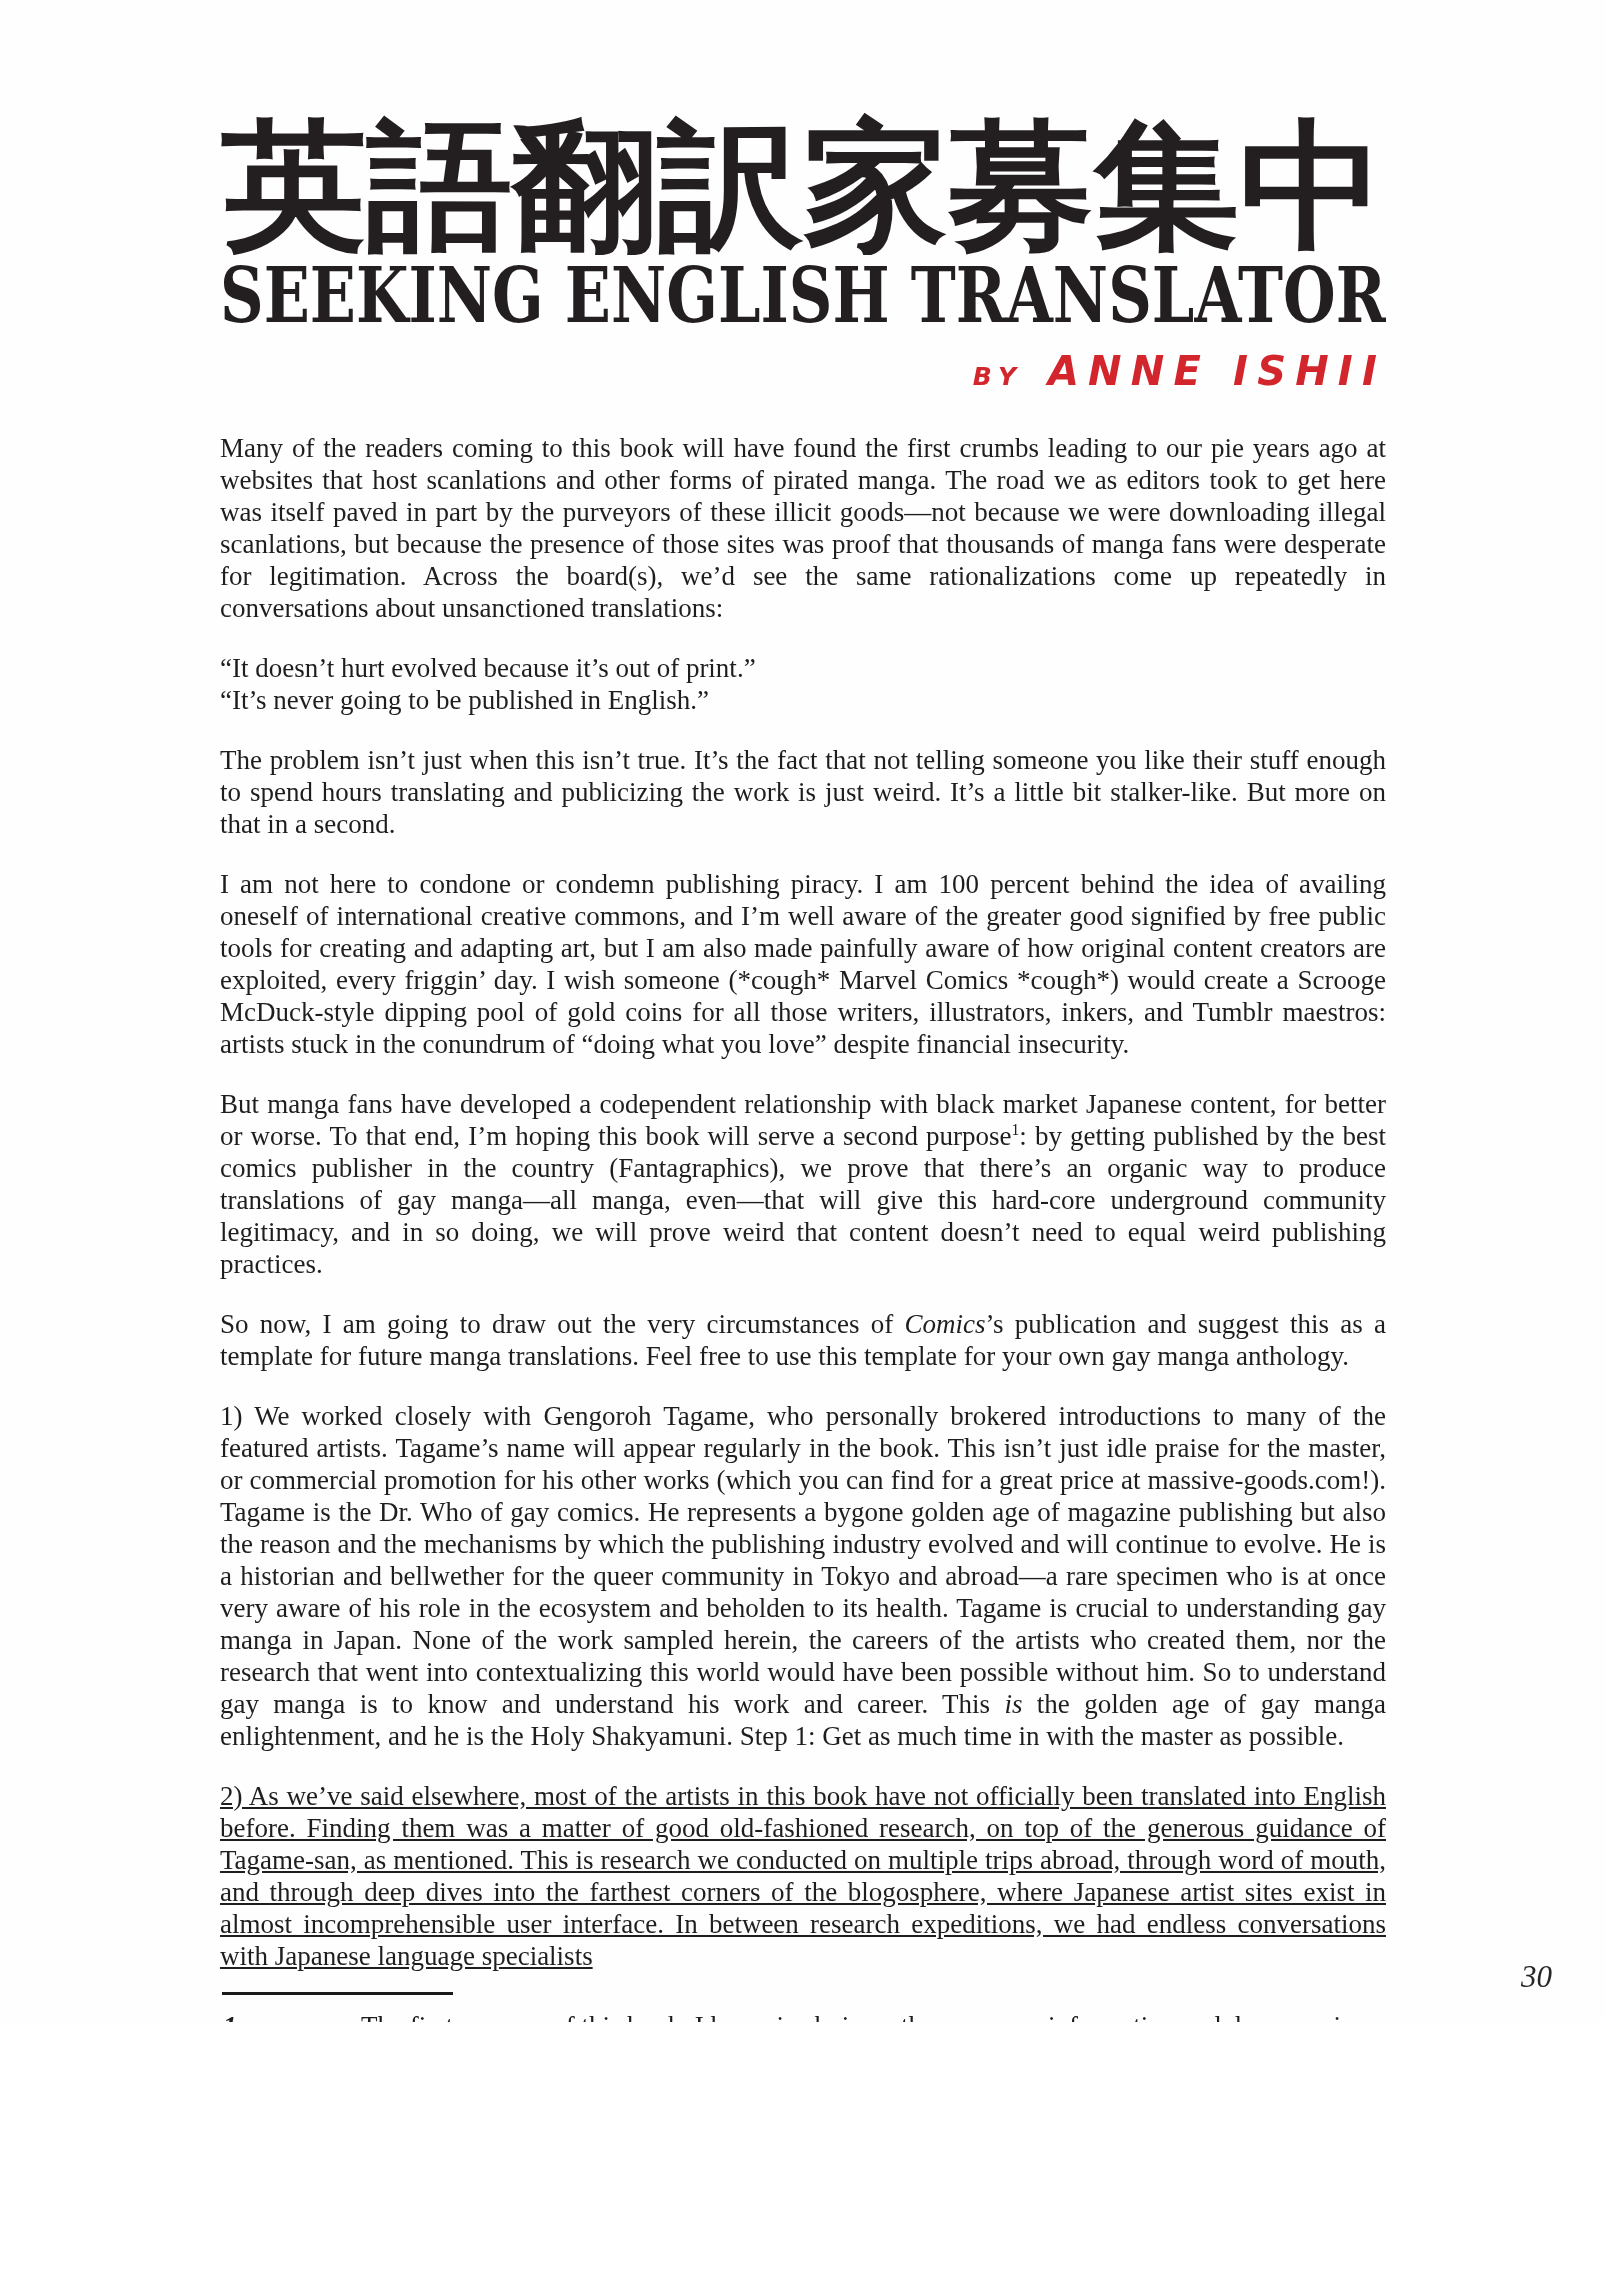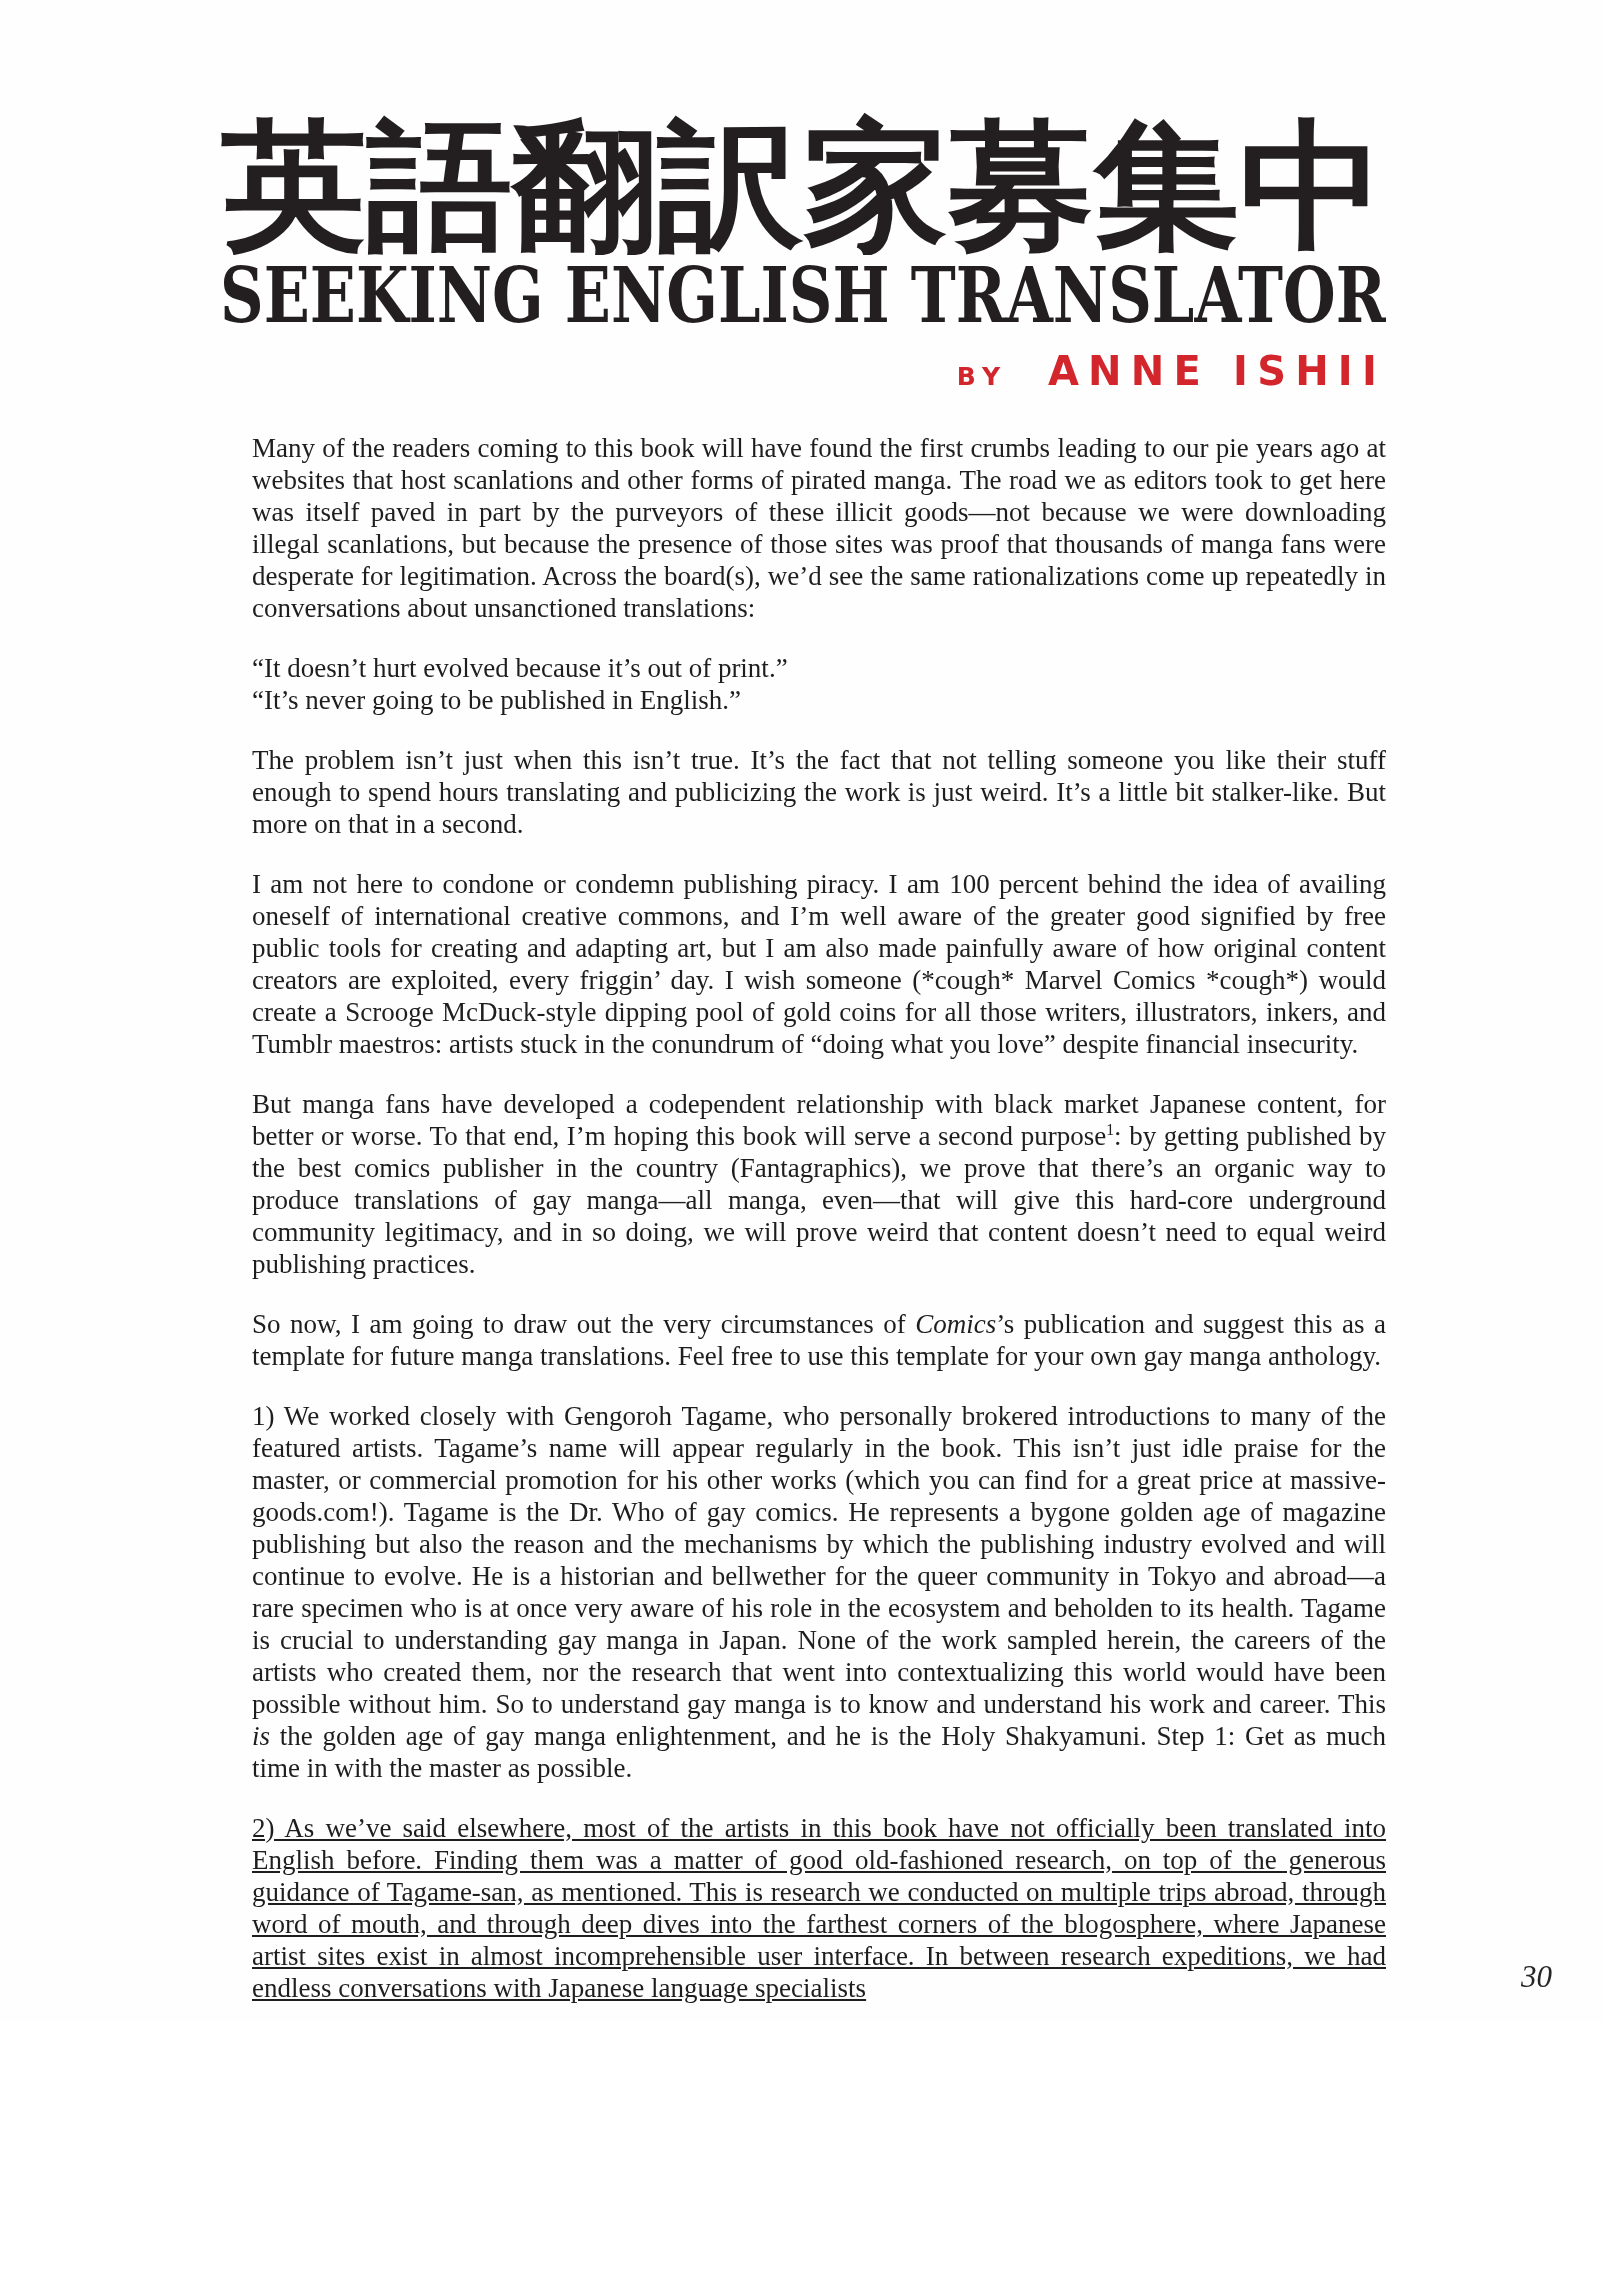--- a/index.html
+++ b/index.html
@@ -17,29 +17,30 @@
   .title-jp-svg text{
     font-family:"DejaVu Sans","Liberation Sans",sans-serif;
     font-weight:bold;fill:#231f20;
   }
   .title-en-svg{display:block;margin-top:4.6px;}
   .title-en-svg text{
     font-family:"DejaVu Serif","Liberation Serif",serif;
     font-weight:bold;fill:#231f20;
   }
   .byline{
-    display:flex;justify-content:flex-end;align-items:baseline;gap:40px;
+    display:flex;justify-content:flex-end;align-items:baseline;gap:24px;
     margin-top:17px;
     color:var(--accent);
     font-family:"DejaVu Sans","Liberation Sans",sans-serif;
     font-weight:bold;
+    font-style:italic;
   }
   .byline .by{font-size:25px;letter-spacing:7.7px;}
   .byline .name{font-size:40px;letter-spacing:9.2px;}
-  .body-text{margin-top:38px;margin-left:32px;}
+  .body-text{margin-top:38px;}
   .body-text p{
     margin:0 0 28px 0;
     font-size:27px;line-height:32px;
     text-align:justify;
   }
   .body-text p.no-justify{text-align:left;}
   .body-text p:last-child{margin-bottom:0;text-decoration:underline;}
   .body-text sup{font-size:58%;line-height:0;vertical-align:super;}
   .fn-divider{
     width:231px;height:3.8px;background:#1a1a1a;border:0;

